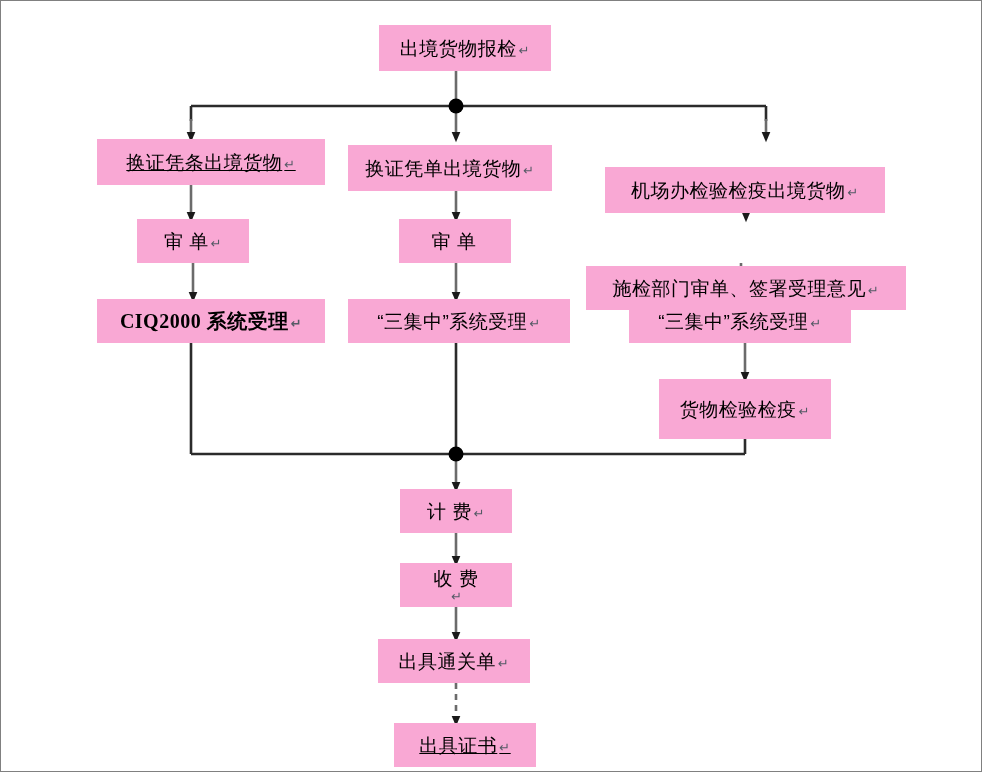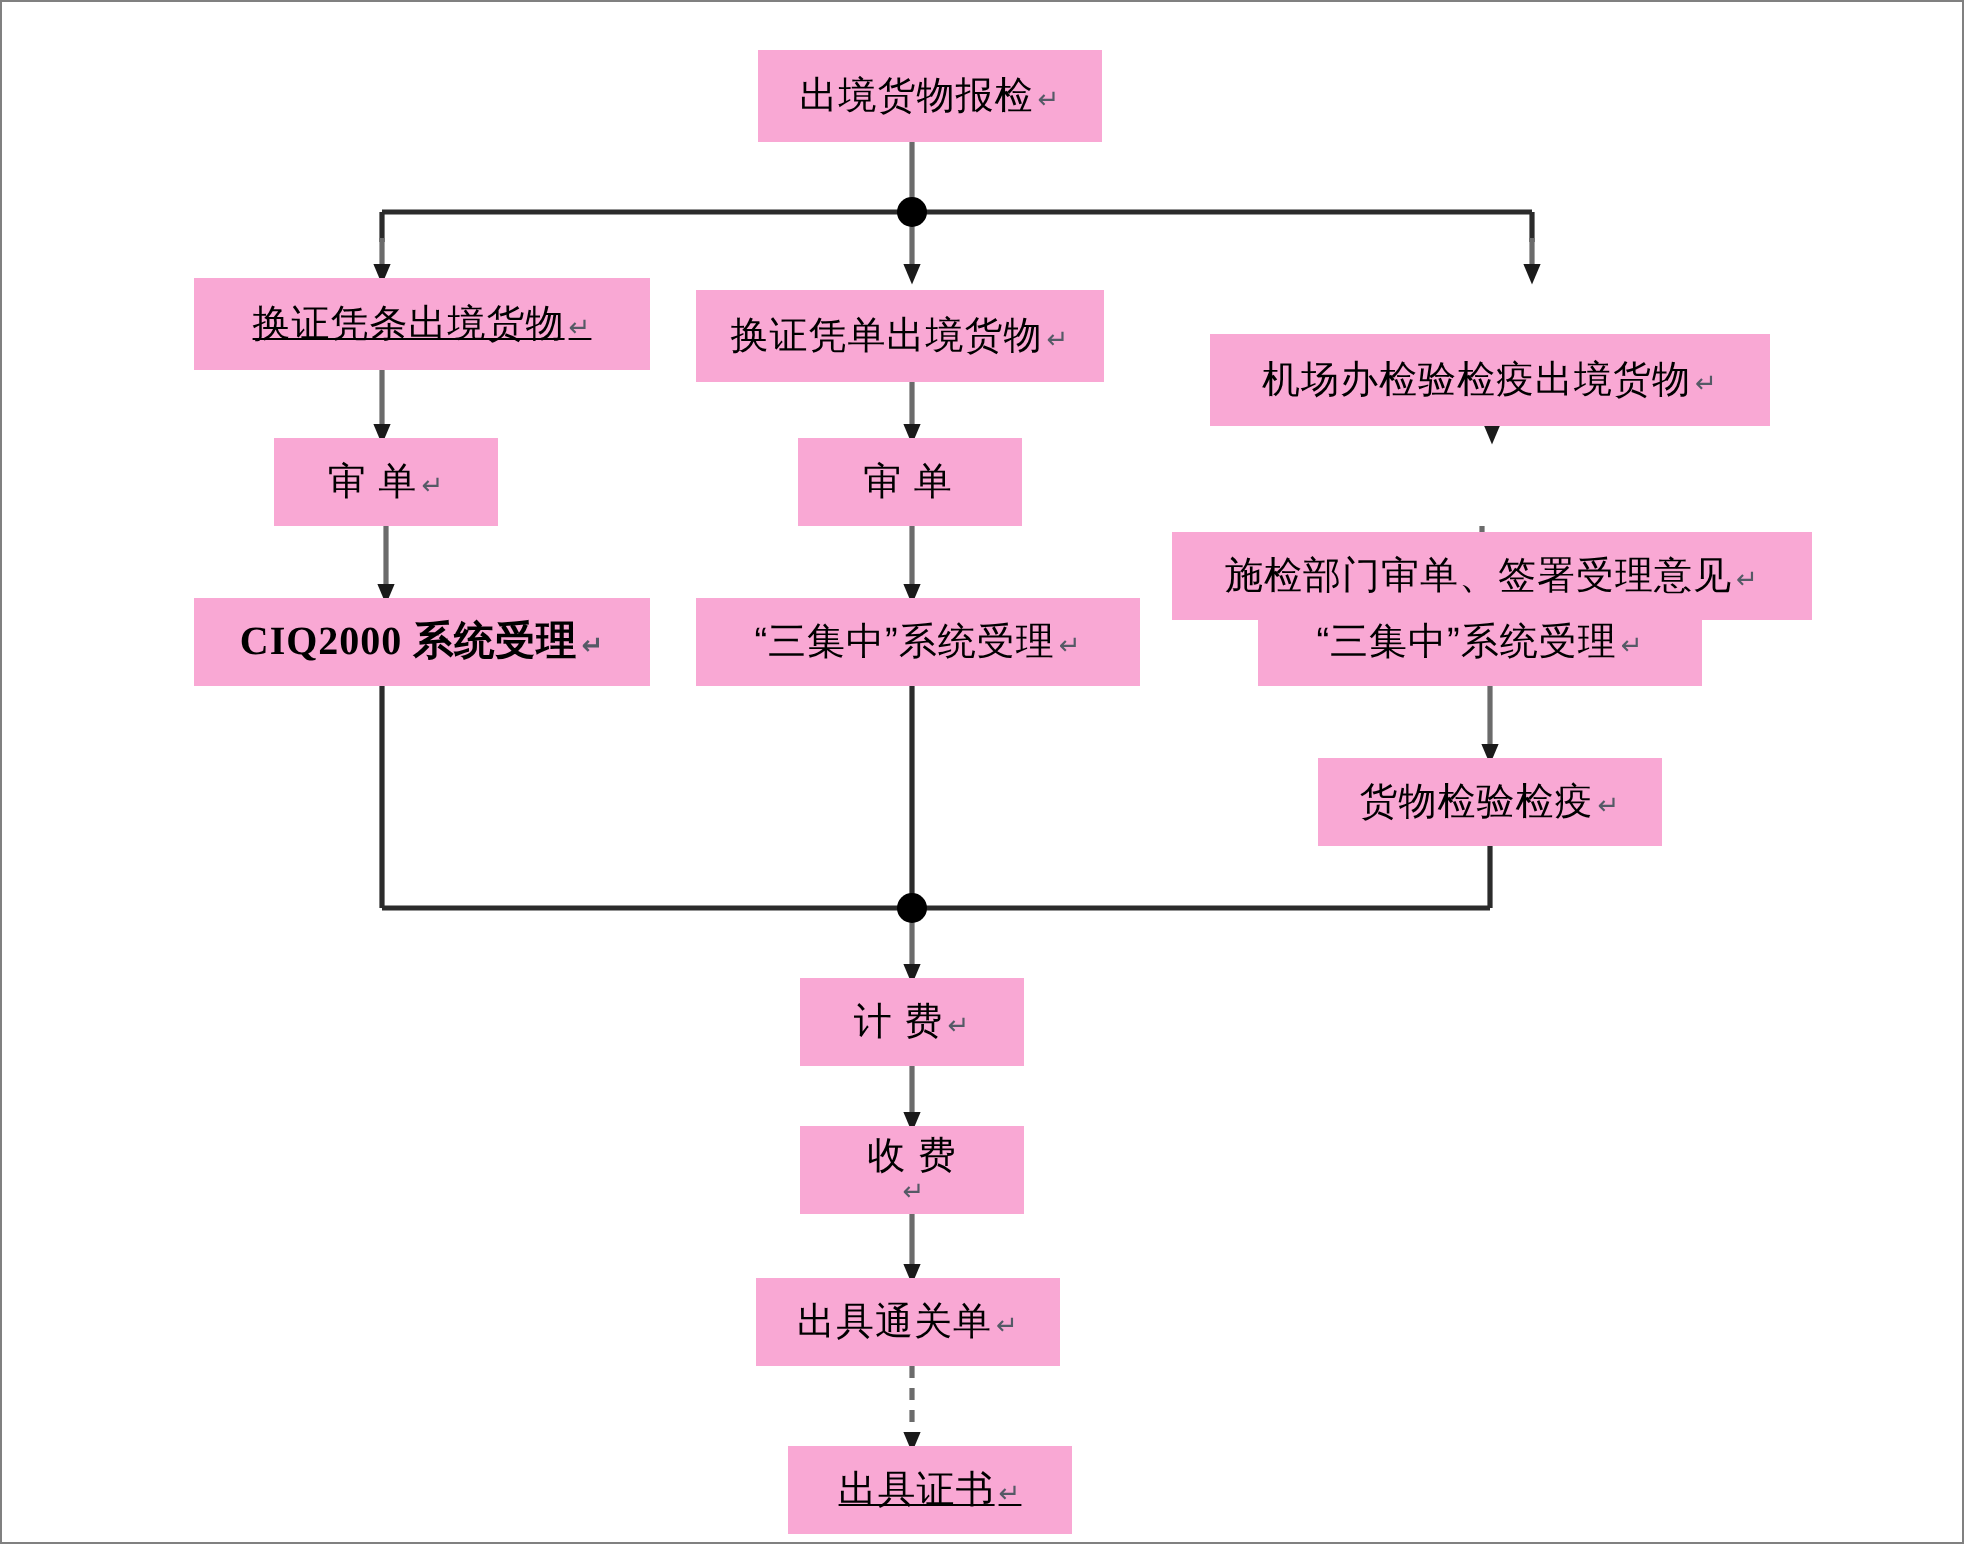--- a/index.html
+++ b/index.html
@@ -148,21 +148,21 @@
   <div class="node" id="n-system2" style="left: 347px; top: 298px; width: 222px; height: 44px;">
     <span class="txt">“三集中”系统受理</span>
       <span class="pilcrow">↵</span>
   </div>
 
   <div class="node" id="n-system3" style="left: 628px; top: 298px; width: 222px; height: 44px;">
     <span class="txt">“三集中”系统受理</span>
       <span class="pilcrow">↵</span>
   </div>
 
-  <div class="node" id="n-inspection" style="left: 658px; top: 378px; width: 172px; height: 44px;">
+  <div class="node" id="n-inspection" style="left: 658px; top: 378px; width: 172px; height: 60px;">
     <span class="txt">货物检验检疫</span>
       <span class="pilcrow">↵</span>
   </div>
 
   <div class="node" id="n-billing" style="left: 399px; top: 488px; width: 112px; height: 44px;">
     <span class="txt">计  费</span>
       <span class="pilcrow">↵</span>
   </div>
 
   <div class="node" id="n-payment" style="left: 399px; top: 562px; width: 112px; height: 44px; flex-direction: column;">

